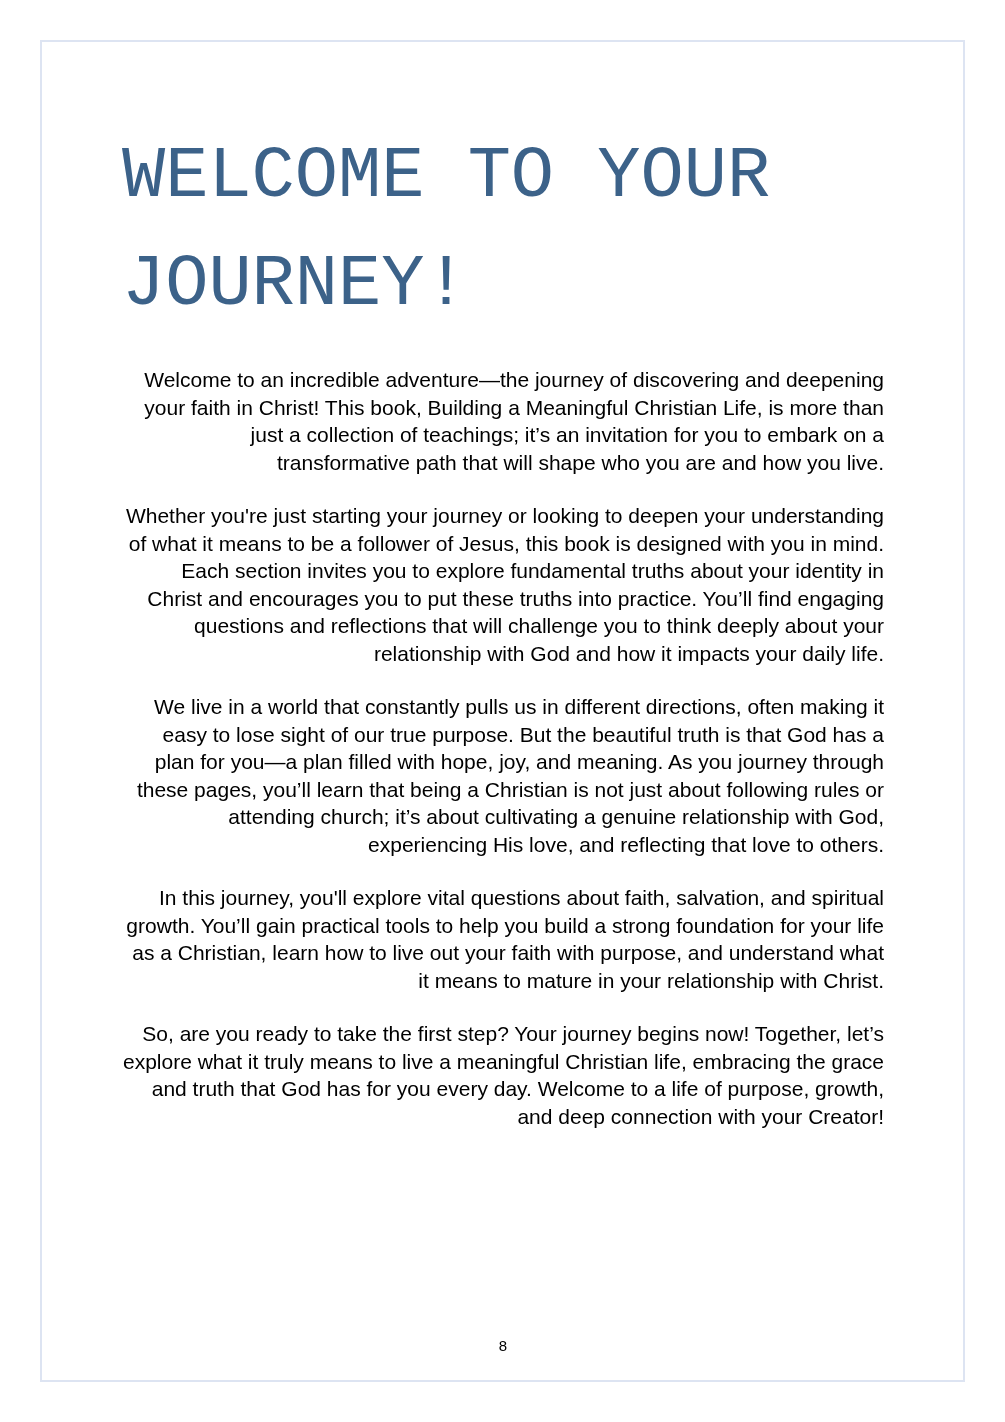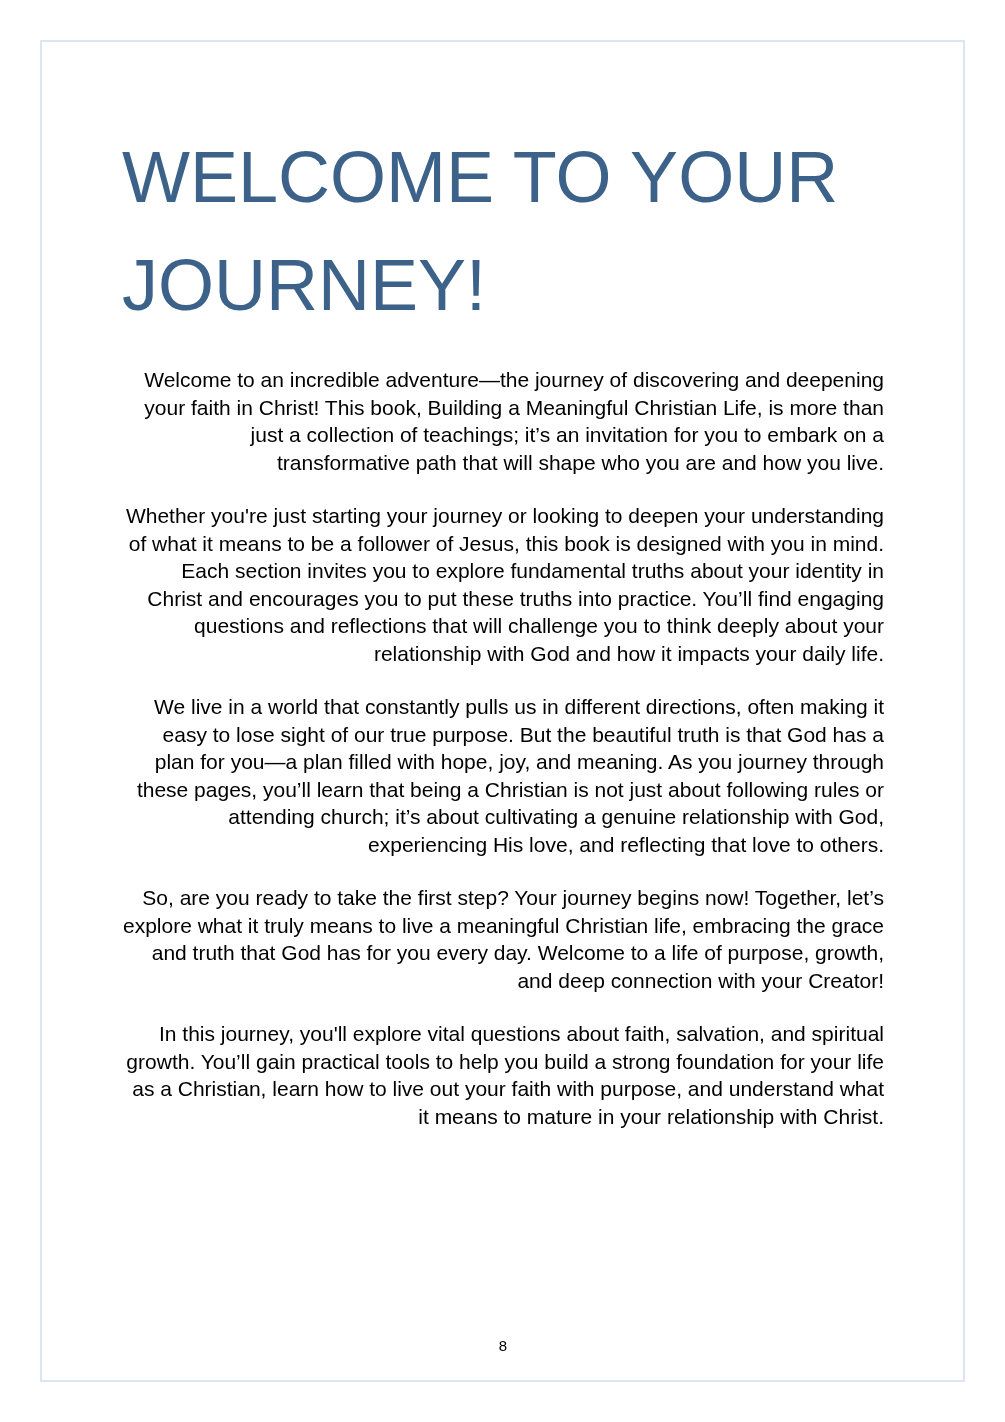--- a/index.html
+++ b/index.html
@@ -35,21 +35,21 @@
     width: 762px;
   }
   .page-title {
     margin: 83px 0 0 0;
     padding: 0;
     font-size: 72px;
     line-height: 108px;
     font-weight: 400;
     letter-spacing: 0;
     color: var(--heading-color);
-    font-family: Liberation Sans, sans-serif;
+    font-family: Liberation Mono, monospace;
   }
   .body-text {
     margin-top: 27px;
   }
   .body-text p {
     margin: 0 0 26px 0;
     padding: 0;
     font-size: 21px;
     line-height: 27.5px;
     color: var(--body-color);
@@ -71,18 +71,18 @@
 
 <div class="page-frame"></div>
 
 <div class="content">
   <h1 class="page-title">WELCOME TO YOUR JOURNEY!</h1>
 
   <div class="body-text">
     <p>Welcome to an incredible adventure—the journey of discovering and deepening your faith in Christ! This book, Building a Meaningful Christian Life, is more than just a collection of teachings; it’s an invitation for you to embark on a transformative path that will shape who you are and how you live.</p>
     <p>Whether you're just starting your journey or looking to deepen your understanding of what it means to be a follower of Jesus, this book is designed with you in mind. Each section invites you to explore fundamental truths about your identity in Christ and encourages you to put these truths into practice. You’ll find engaging questions and reflections that will challenge you to think deeply about your relationship with God and how it impacts your daily life.</p>
     <p>We live in a world that constantly pulls us in different directions, often making it easy to lose sight of our true purpose. But the beautiful truth is that God has a plan for you—a plan filled with hope, joy, and meaning. As you journey through these pages, you’ll learn that being a Christian is not just about following rules or attending church; it’s about cultivating a genuine relationship with God, experiencing His love, and reflecting that love to others.</p>
+    <p>In this journey, you'll explore vital questions about faith, salvation, and spiritual growth. You’ll gain practical tools to help you build a strong foundation for your life as a Christian, learn how to live out your faith with purpose, and understand what it means to mature in your relationship with Christ.</p>
     <p>So, are you ready to take the first step? Your journey begins now! Together, let’s explore what it truly means to live a meaningful Christian life, embracing the grace and truth that God has for you every day. Welcome to a life of purpose, growth, and deep connection with your Creator!</p>
-    <p>In this journey, you'll explore vital questions about faith, salvation, and spiritual growth. You’ll gain practical tools to help you build a strong foundation for your life as a Christian, learn how to live out your faith with purpose, and understand what it means to mature in your relationship with Christ.</p>
   </div>
 </div>
 
 <div class="page-number">8</div>
 
 </body></html>

